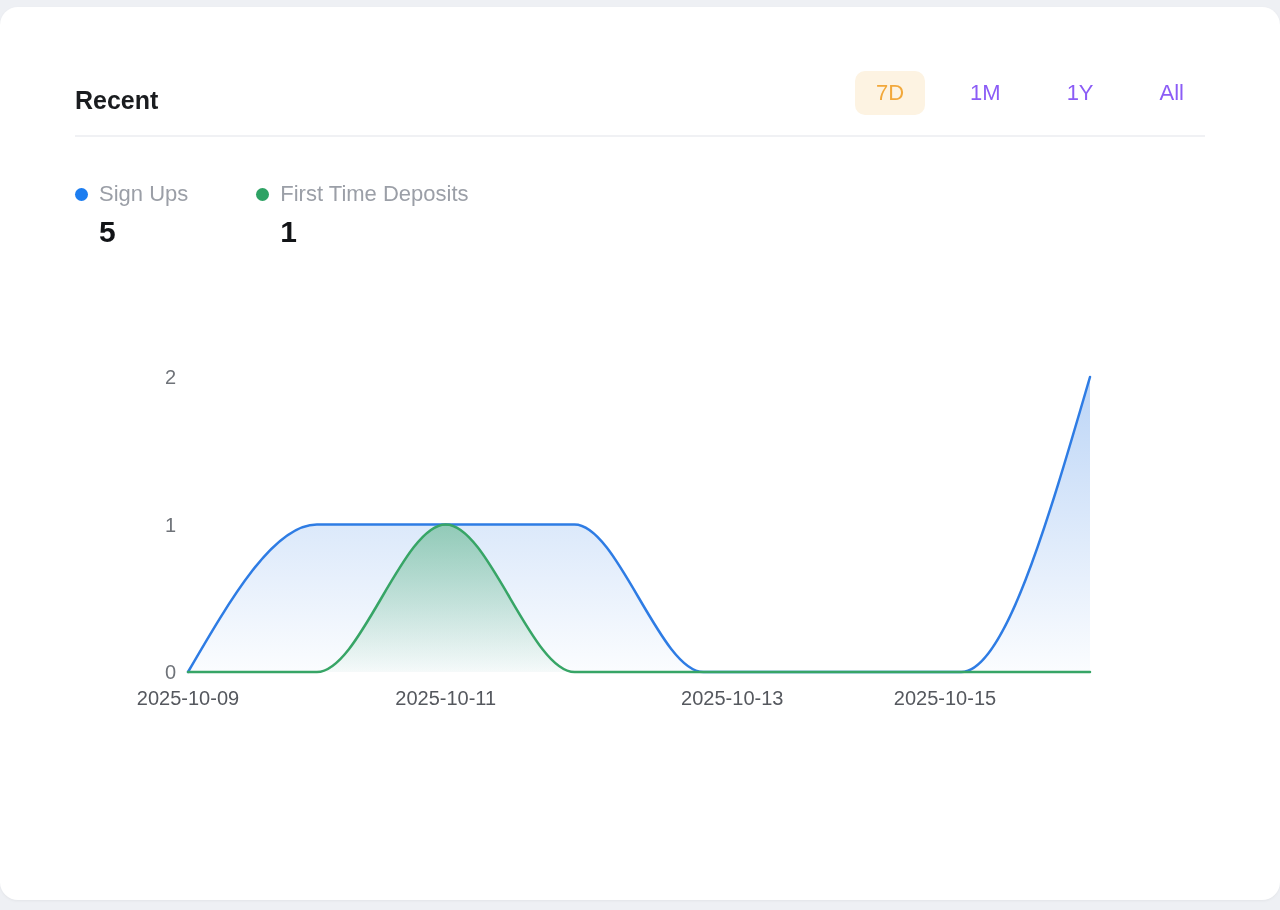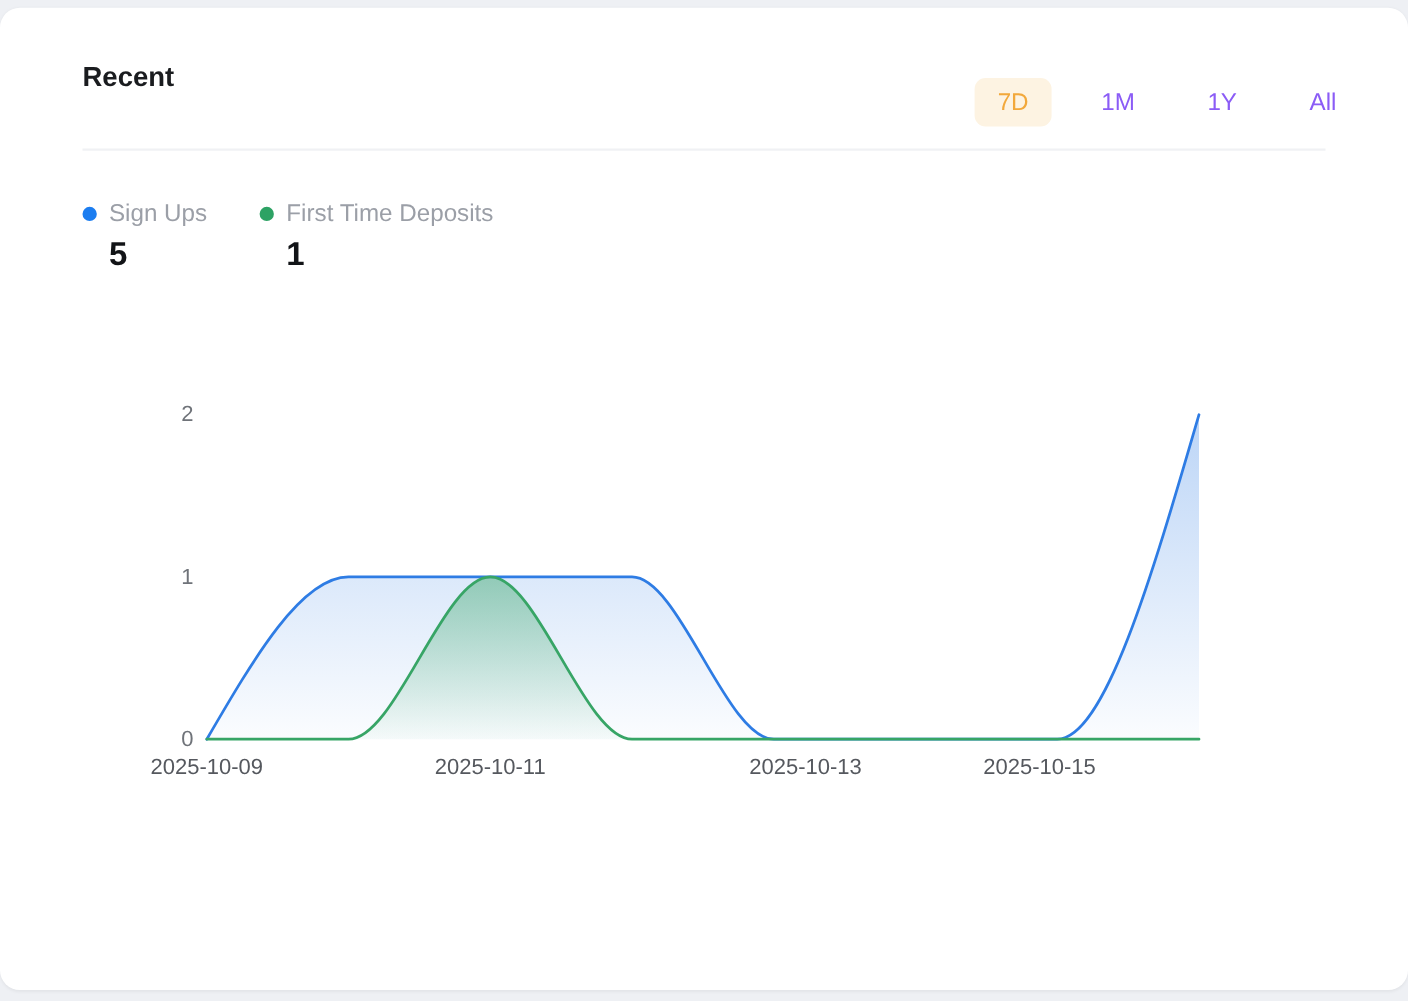--- a/index.html
+++ b/index.html
@@ -9,39 +9,39 @@
     font-family:"Liberation Sans","DejaVu Sans",sans-serif;
     -webkit-font-smoothing:antialiased;
   }
   .card{
     position:absolute;left:0;right:0;top:7px;height:893px;
     background:#ffffff;border-radius:18px;
     box-shadow:0 1px 3px rgba(0,0,0,0.05);
     overflow:hidden;
   }
   .header{
-    display:flex;justify-content:space-between;align-items:flex-start;
-    padding:48px 44px 0 75px;
+    display:flex;justify-content:space-between;align-items:flex-end;
+    padding:48px 75px 0 75px;
   }
   .title{
     font-size:25px;font-weight:700;color:#1a1c1f;margin:0;line-height:1.2;
   }
   .subtitle{
     margin-top:14px;font-size:20px;color:#26282c;line-height:1.2;
   }
   .subtitle .date{letter-spacing:1px;}
   .range-buttons{display:flex;align-items:center;gap:24px;margin-top:16px;}
   .range-btn{
     border:none;background:transparent;cursor:pointer;
     font-family:inherit;font-size:22px;color:#8b5cf6;
     padding:11px 21px;border-radius:10px;line-height:1;
   }
   .range-btn.active{background:#fdf3e2;color:#f2a83b;}
   .divider{height:2px;background:#f0f1f4;margin:20px 75px 0 75px;}
-  .legend{display:flex;gap:48px;margin:44px 75px 0 75px;}
+  .legend{display:flex;gap:68px;margin:44px 75px 0 75px;}
   .legend-item{display:flex;flex-direction:column;}
   .legend-top{display:flex;align-items:center;gap:11px;}
   .legend-dot{width:13px;height:13px;border-radius:50%;flex:0 0 auto;}
   .legend-label{font-size:22px;color:#9b9fa7;line-height:1.2;}
   .legend-value{font-size:30px;font-weight:700;color:#121417;margin:8px 0 0 24px;line-height:1.1;}
   .chart{
     position:absolute;left:0;top:360px;width:1280px;height:360px;
   }
   .chart svg{position:absolute;left:0;top:0;}
   .y-tick{

